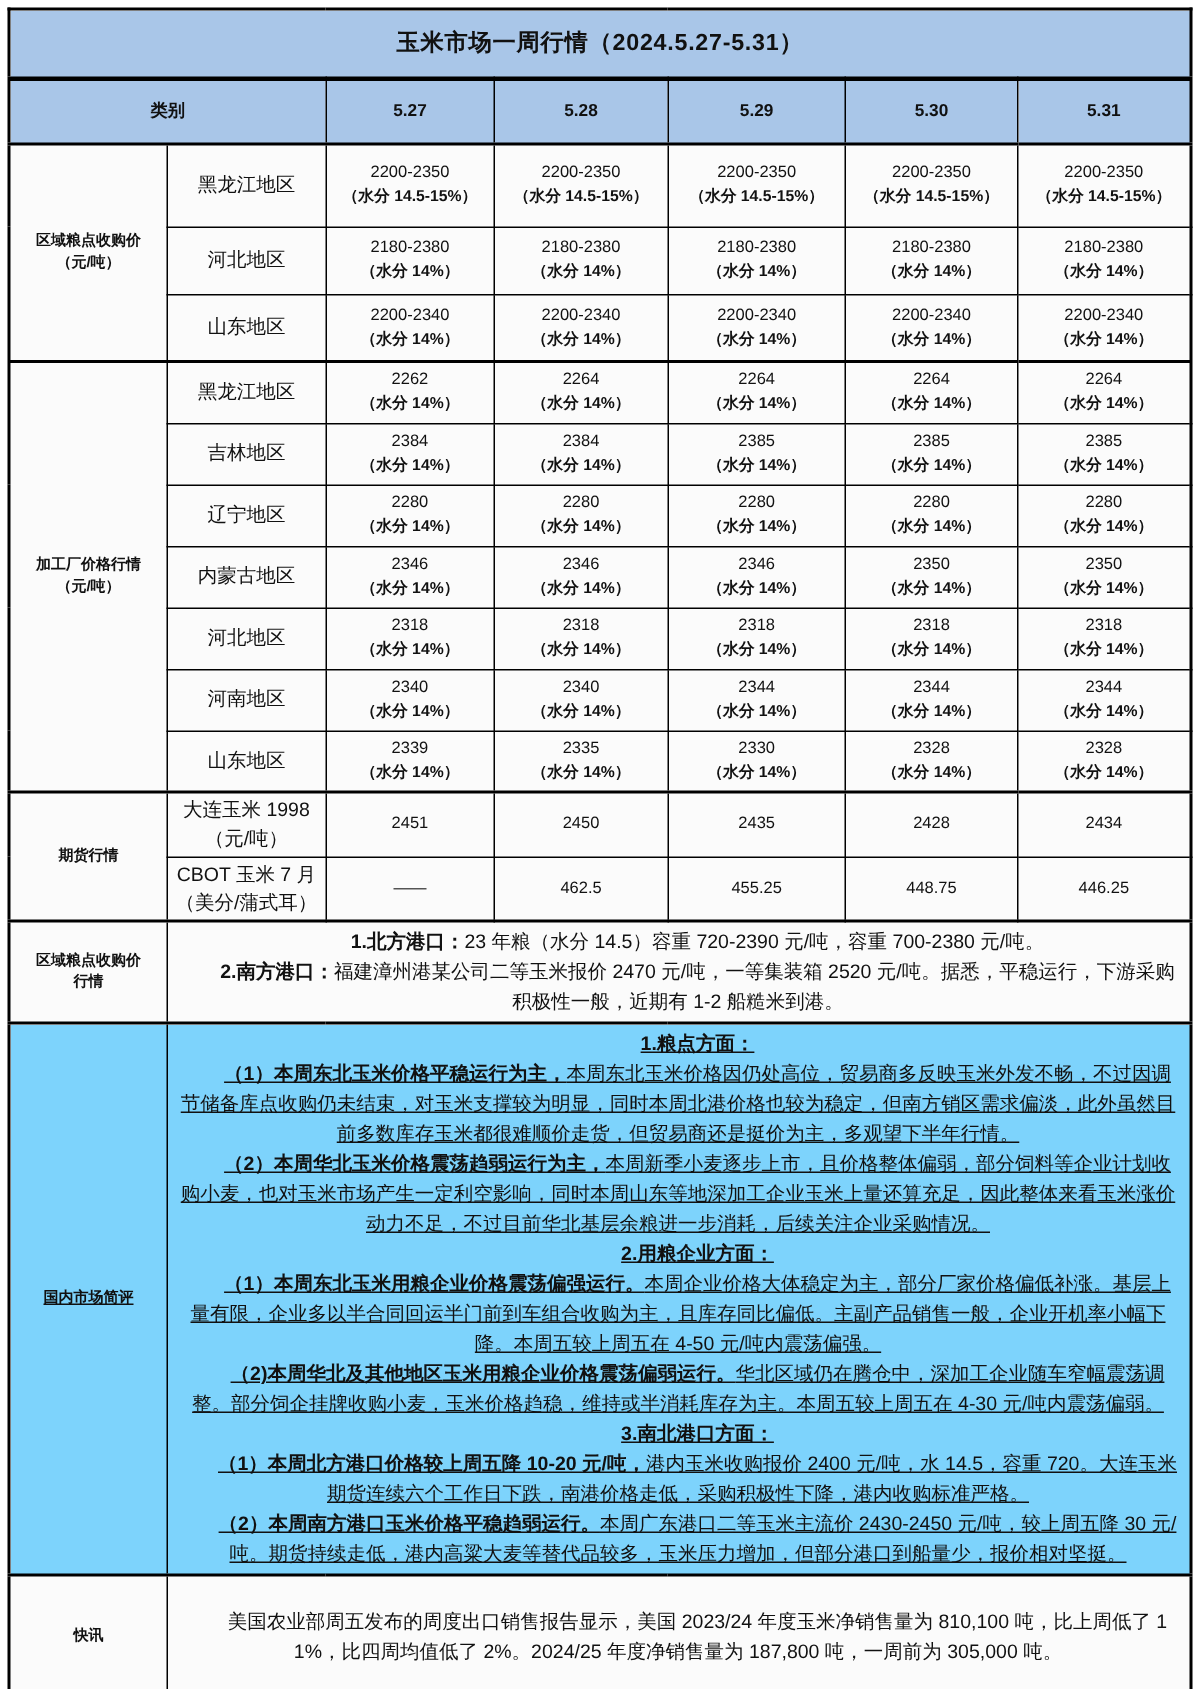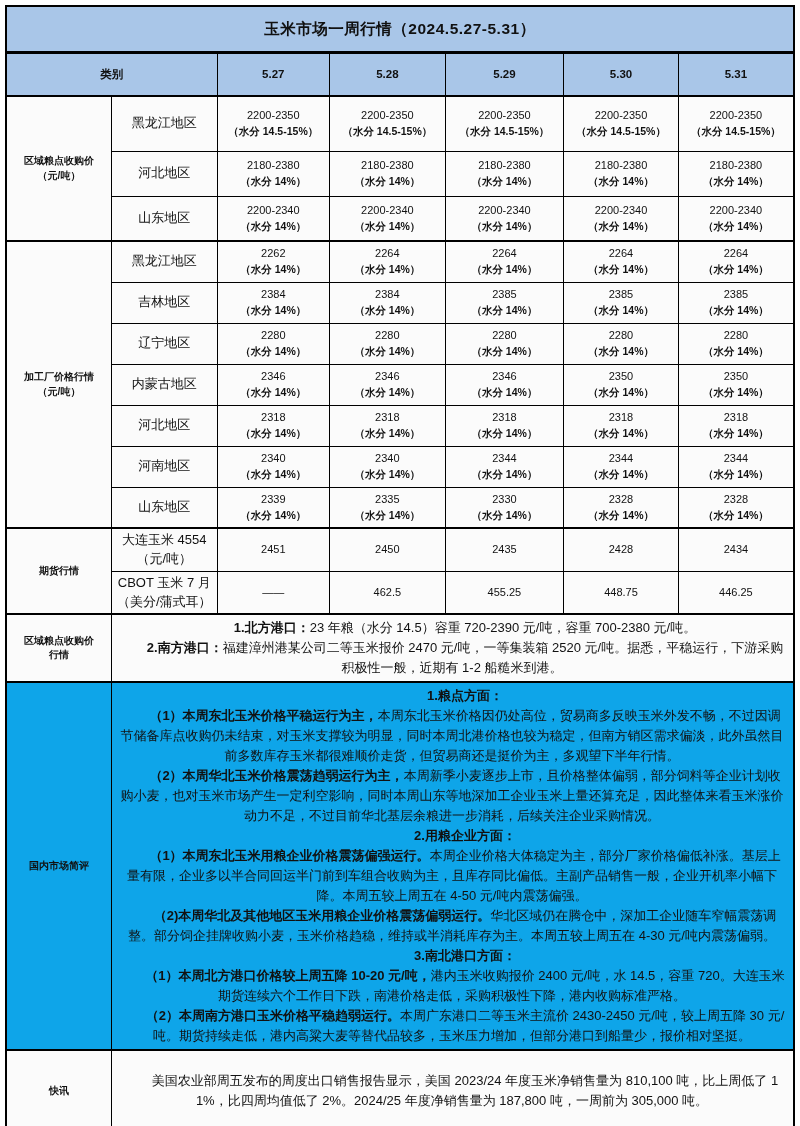--- a/index.html
+++ b/index.html
@@ -15,21 +15,21 @@
   td.region{font-size:13px;}
   td.val .v{font-size:11px;}
   td.val .m{font-size:10.5px;font-weight:bold;}
   tr.thick td{border-top:2px solid #000;}
   tr.h55{height:55px;} tr.h45{height:45px;} tr.h41{height:41px;} tr.h37{height:37px;}
   td.text-cell{text-align:center;vertical-align:middle;padding:3px 6px 3px 5px;
      font-size:13px;line-height:20px;word-break:break-all;}
   td.text-cell p{margin:0;text-indent:2em;}
   .lead{font-weight:bold;}
   tr.ports-row{height:62px;}
-  tr.comment-row td{background:#0ea5e9;}
+  tr.comment-row td{background:#7dd3fc;text-decoration:underline;}
   tr.news-row{height:82px;}
   tr.news-row td.text-cell{vertical-align:middle;}
 </style>
 </head>
 <body>
 
 <div class="sheet">
 <table>
   <colgroup>
     <col style="width:105px">
@@ -291,21 +291,21 @@
           </td>
     <td class="val">
             <div class="v">2328</div>
             <div class="m">（水分 14%）</div>
           </td>
   </tr>
 
   <tr class="thick h37">
     <td class="sec-label" rowspan="2">期货行情</td>
     <td class="region">
-      <div>大连玉米 4554</div>
+      <div>大连玉米 1998</div>
       <div>（元/吨）</div>
     </td>
     <td class="val">2451</td>
     <td class="val">2450</td>
     <td class="val">2435</td>
     <td class="val">2428</td>
     <td class="val">2434</td>
   </tr>
   <tr class="h37">
     <td class="region">

